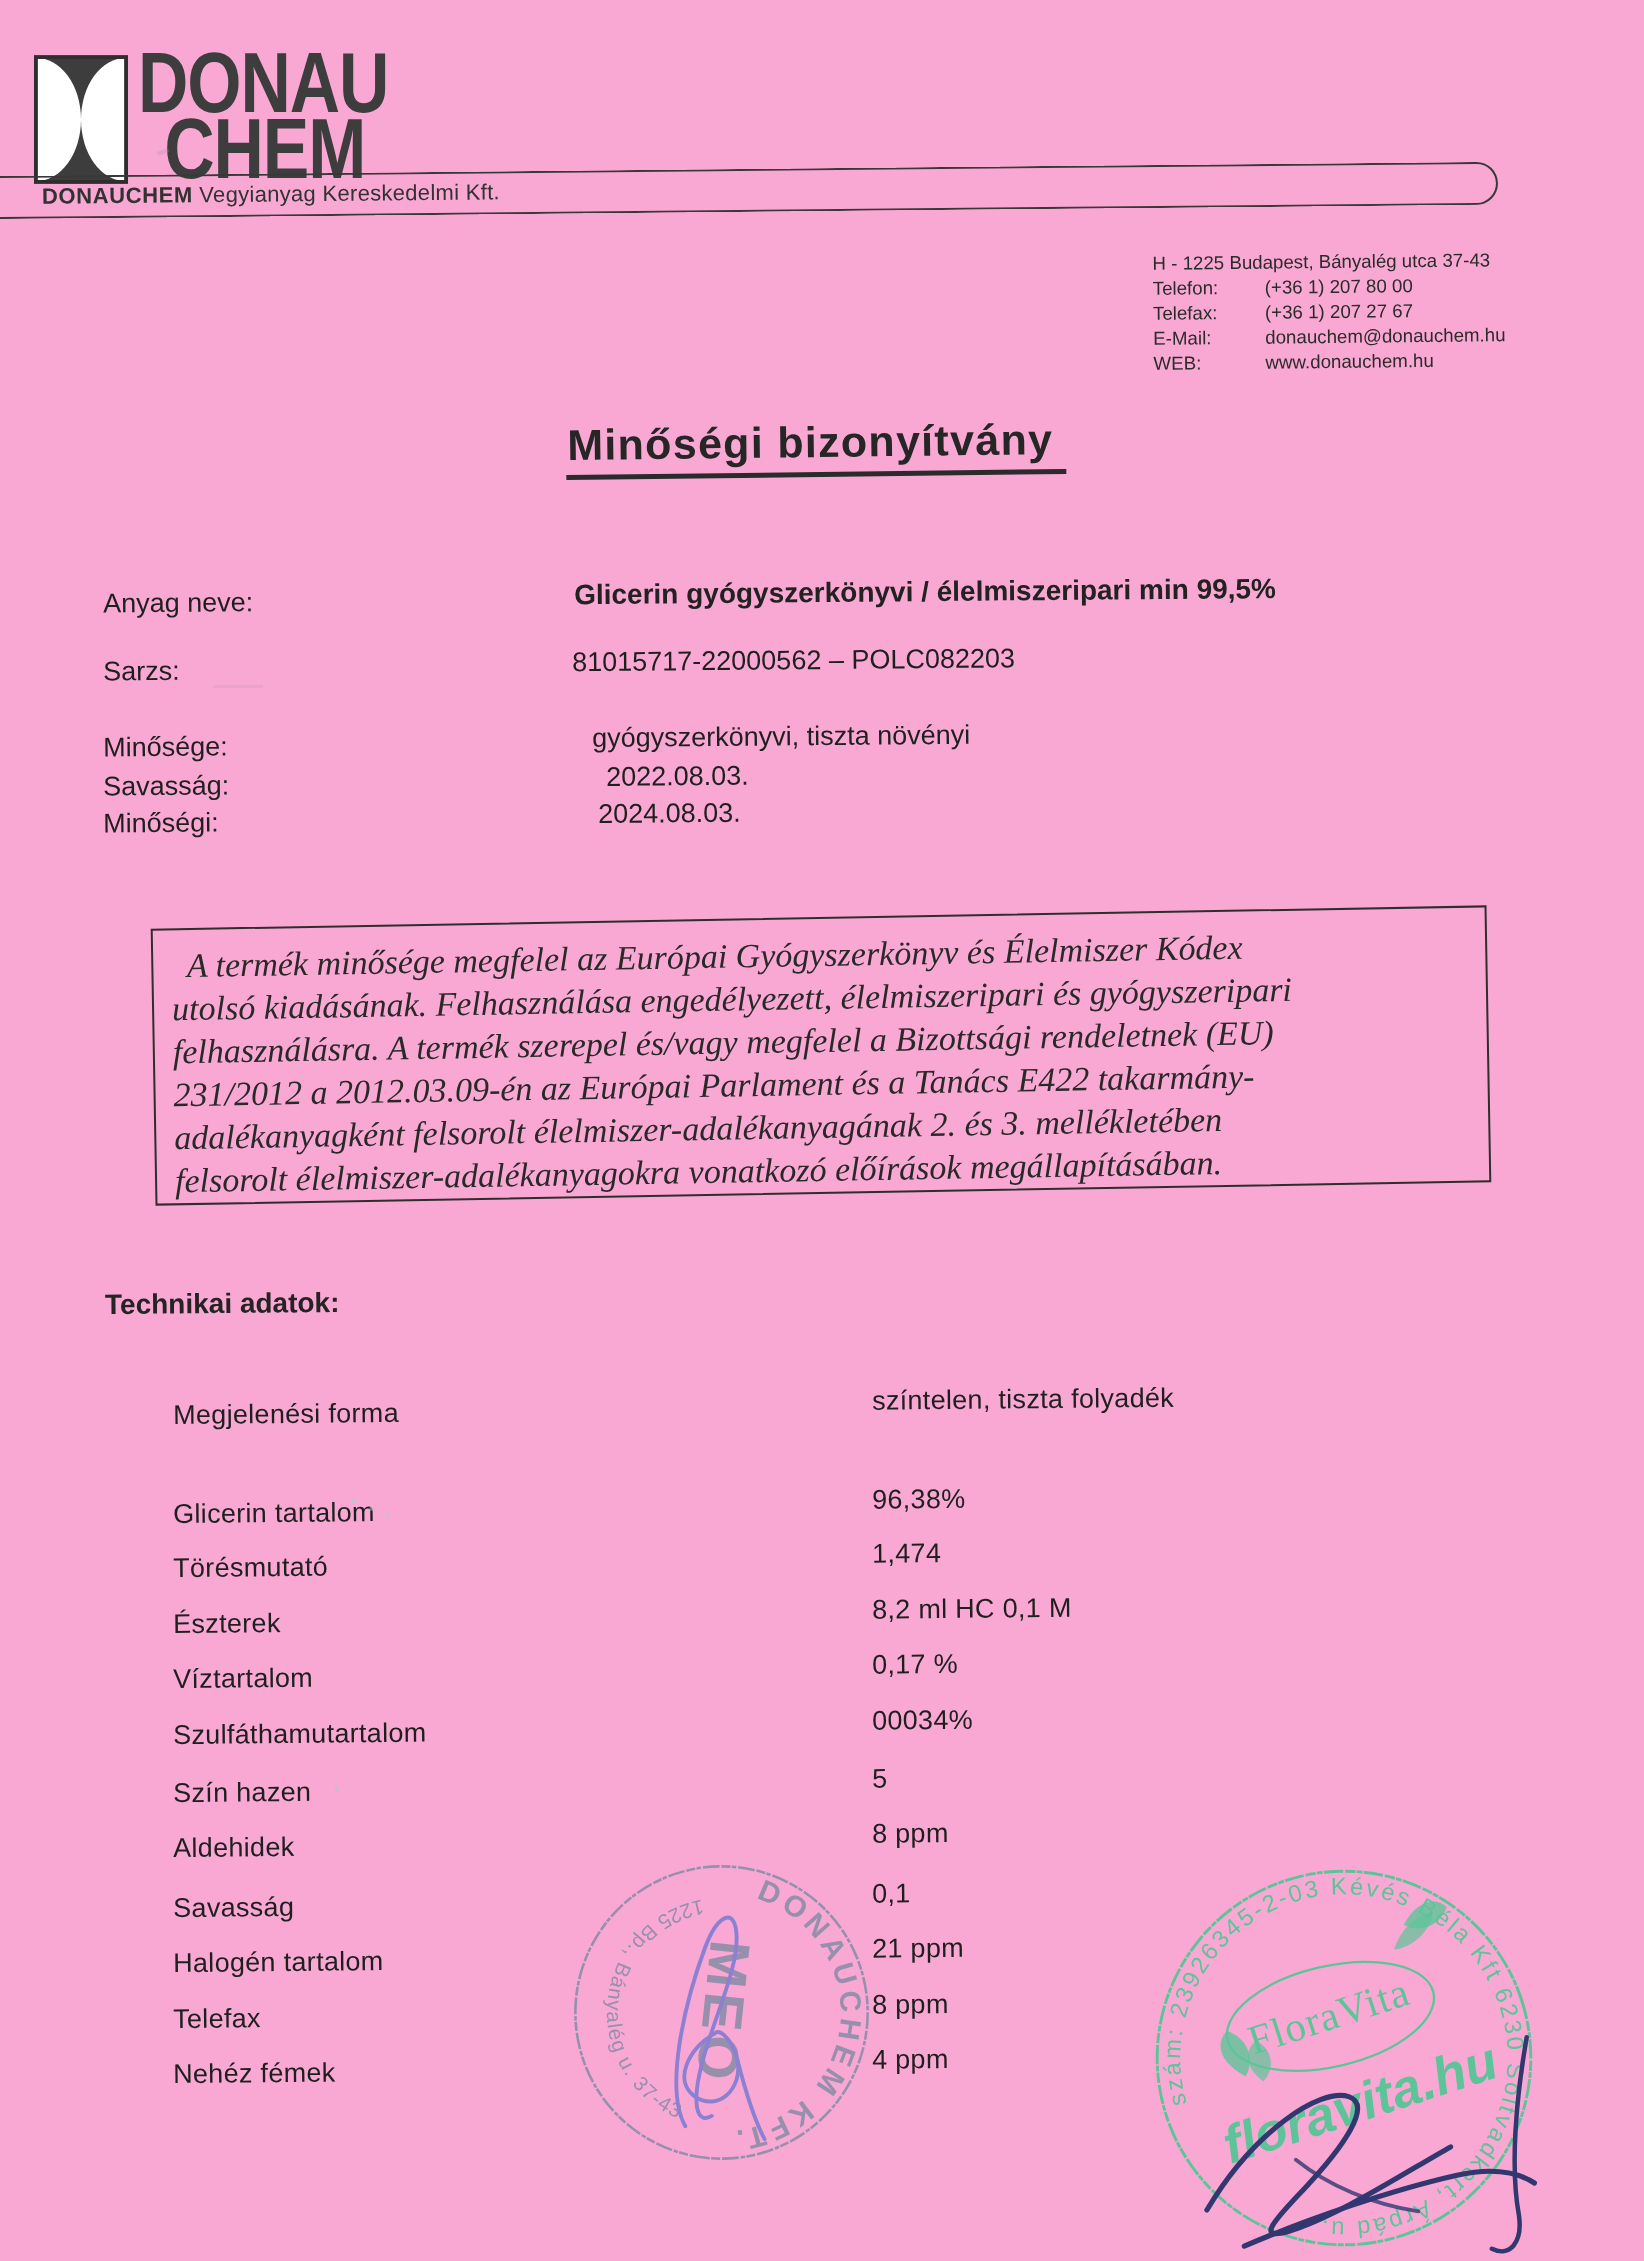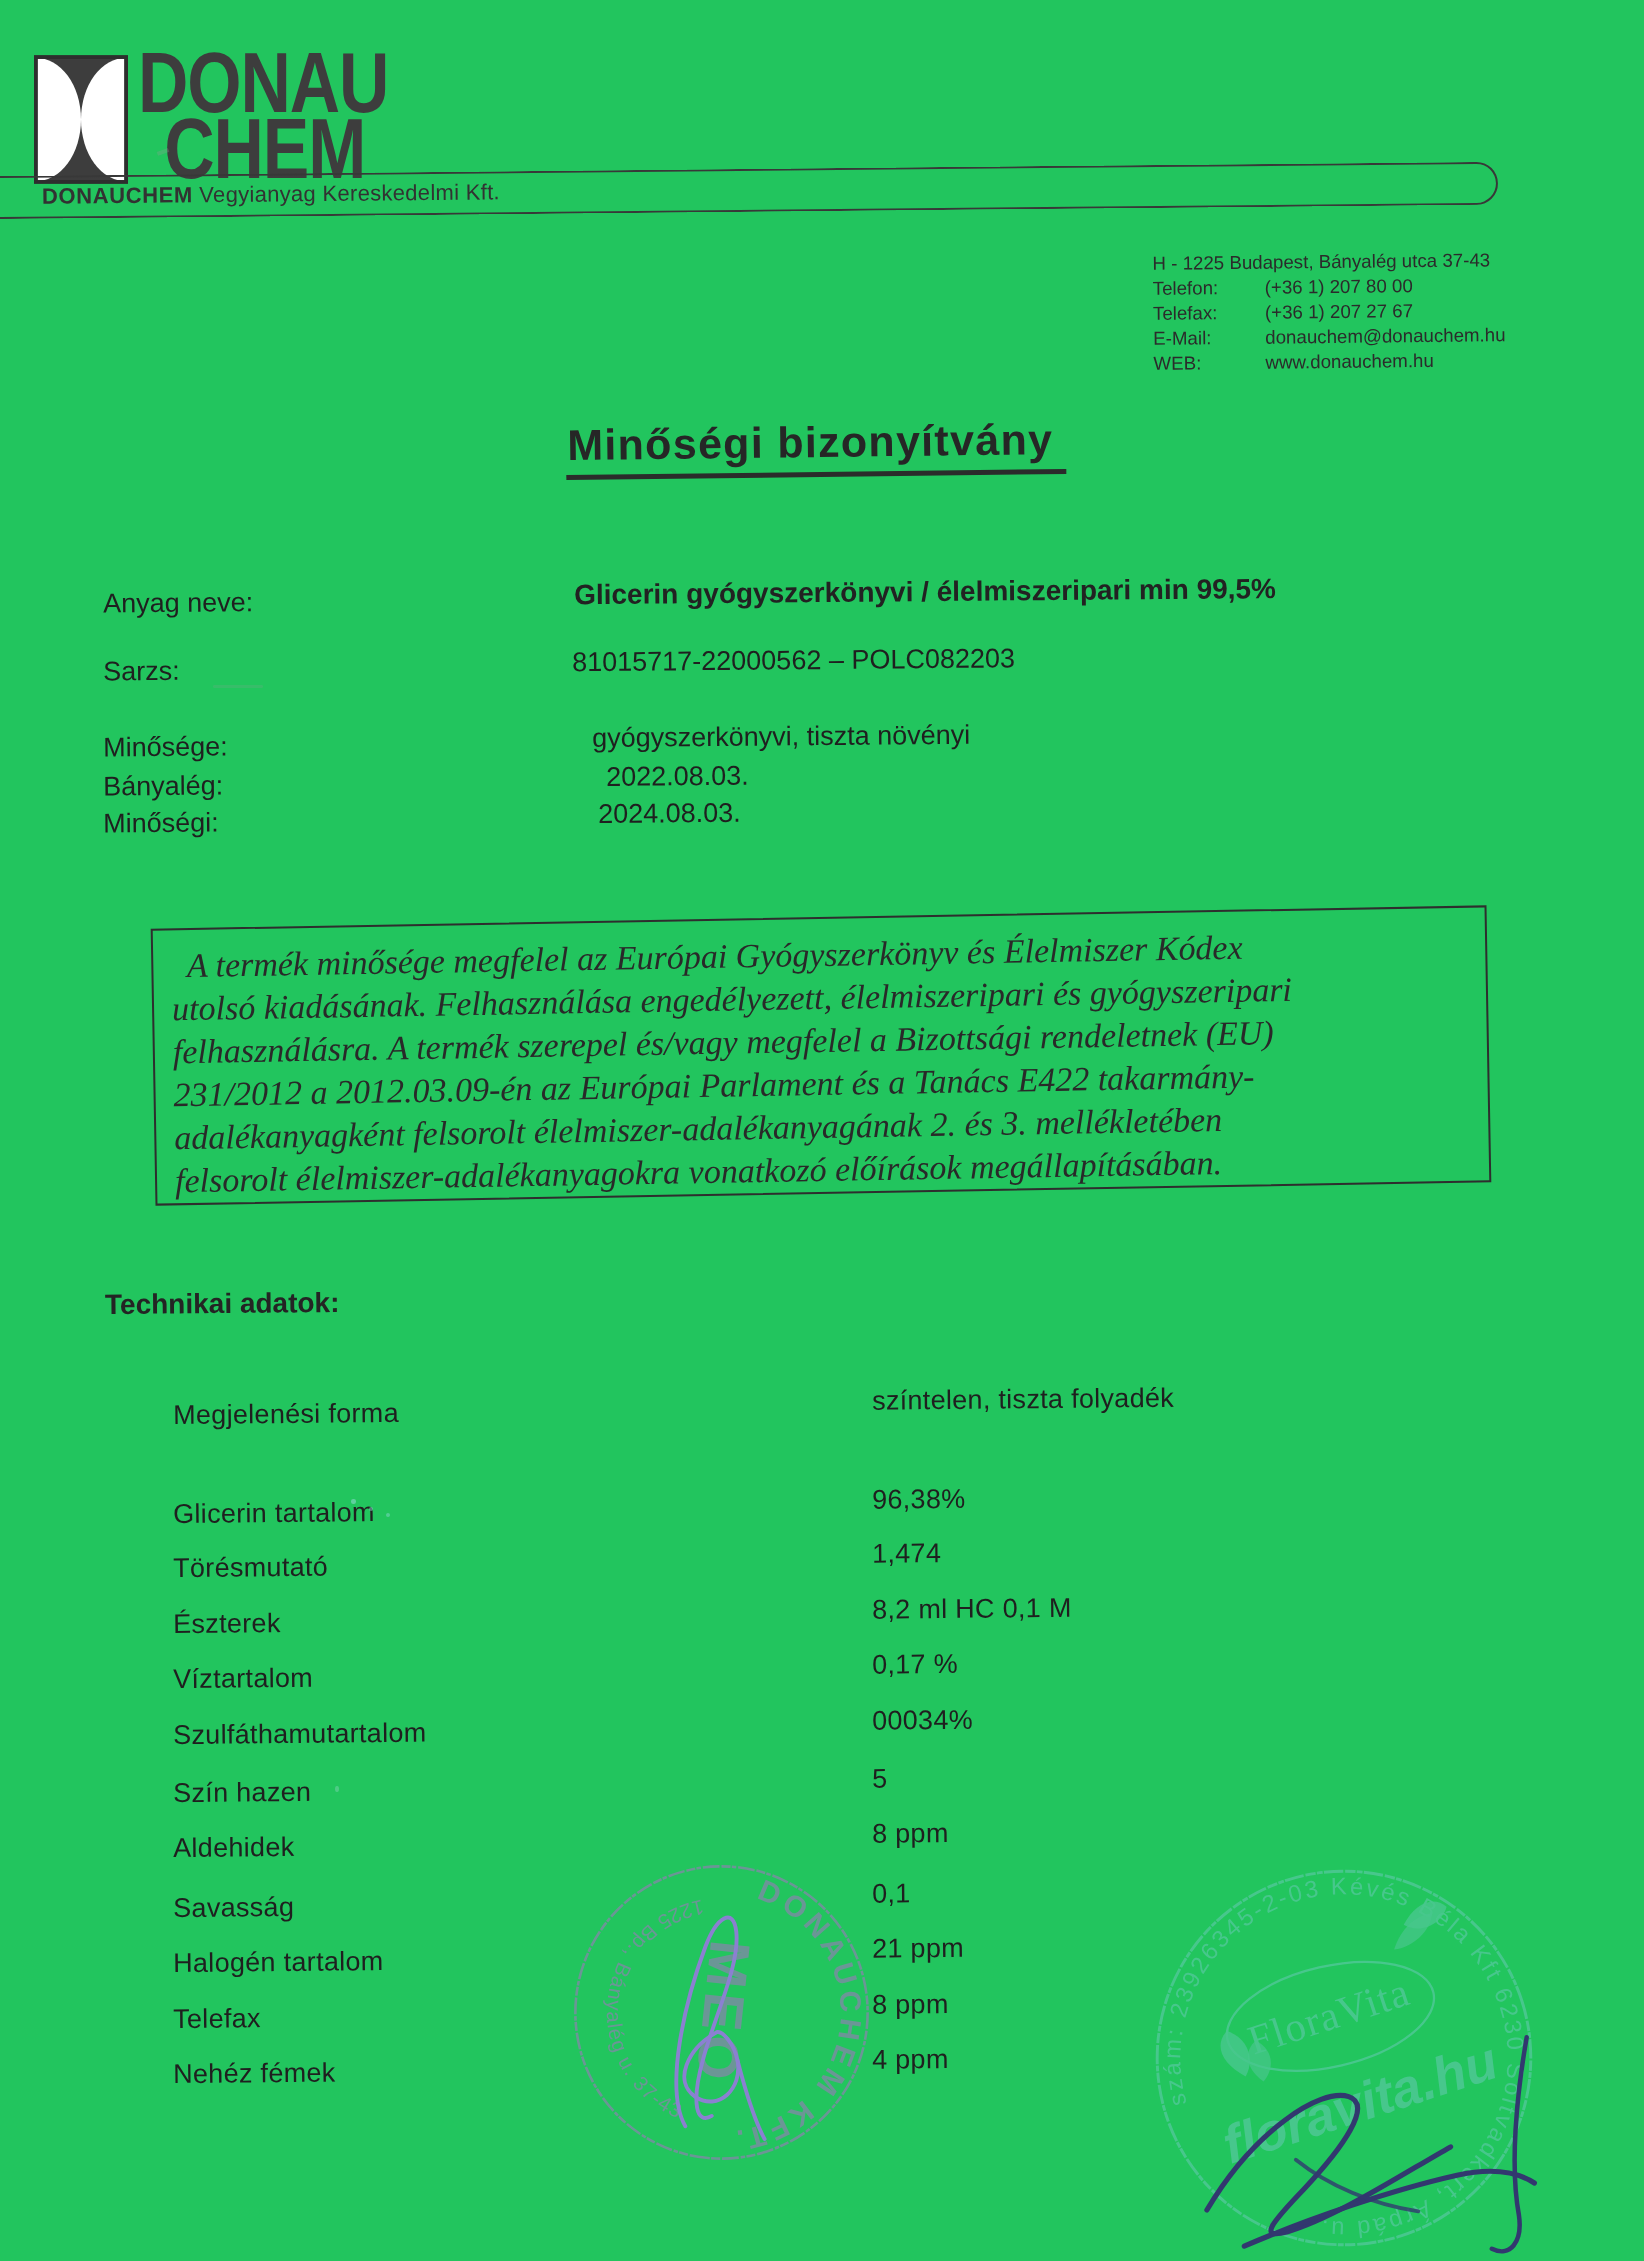--- a/index.html
+++ b/index.html
@@ -1,18 +1,18 @@
 <!DOCTYPE html>
 <html style="font-size:10.3px"><head>
 <meta charset="utf-8">
 <style>
   html, body { margin: 0; padding: 0; background: #ffffff; }
   .page {
     position: relative; width: 1644px; height: 2261px;
-    background: #22c55e; overflow: hidden;
+    background: #f9a8d4; overflow: hidden;
     font-family: "Liberation Sans", sans-serif; color: #1f1f1f;
   }
   .abs { position: absolute; white-space: nowrap; }
 
   
   .logo-mark { left: 34px; top: 55px; width: 94px; height: 129px; }
   .logo-text {
     left: 138px; top: 50px; width: 277px; text-align: right;
     font-weight: bold; font-size: 85px; line-height: 66px; letter-spacing: -1.3px;
     color: #3d3d3d; transform: scaleX(.82); transform-origin: left top;
@@ -119,21 +119,21 @@
   </div>
   <div class="abs frow" style="top:650px">
     <span class="lab">Sarzs:</span>
     <span class="val" style="left:469px">81015717-22000562 – POLC082203</span>
   </div>
   <div class="abs frow" style="top:726px">
     <span class="lab">Minősége:</span>
     <span class="val" style="left:489px">gyógyszerkönyvi, tiszta növényi</span>
   </div>
   <div class="abs frow" style="top:765px">
-    <span class="lab">Bányalég:</span>
+    <span class="lab">Savasság:</span>
     <span class="val" style="left:503px">2022.08.03.</span>
   </div>
   <div class="abs frow" style="top:802px">
     <span class="lab">Minőségi:</span>
     <span class="val" style="left:495px">2024.08.03.</span>
   </div>
 
   <div class="abs statement">
     <div class="line first">A termék minősége megfelel az Európai Gyógyszerkönyv és Élelmiszer Kódex</div>
     <div class="line">utolsó kiadásának. Felhasználása engedélyezett, élelmiszeripari és gyógyszeripari</div>

